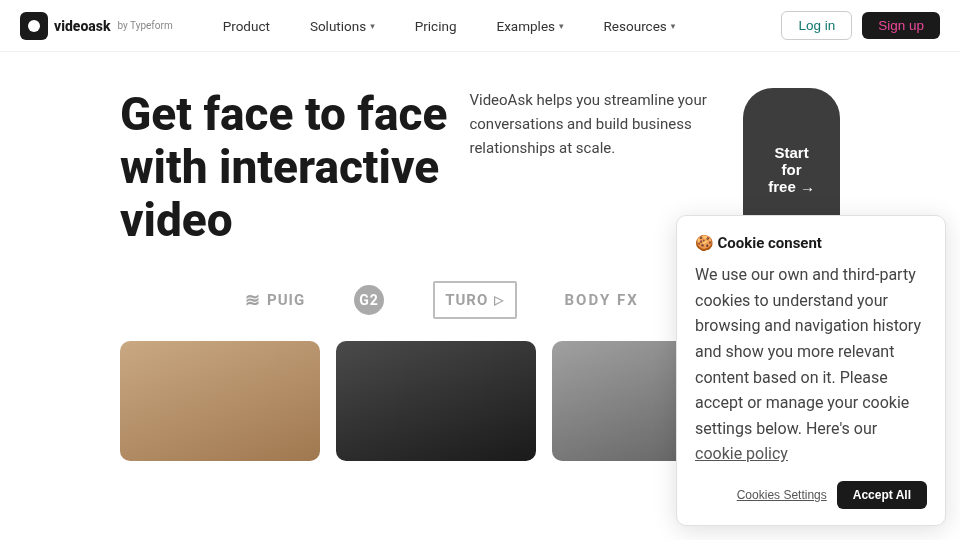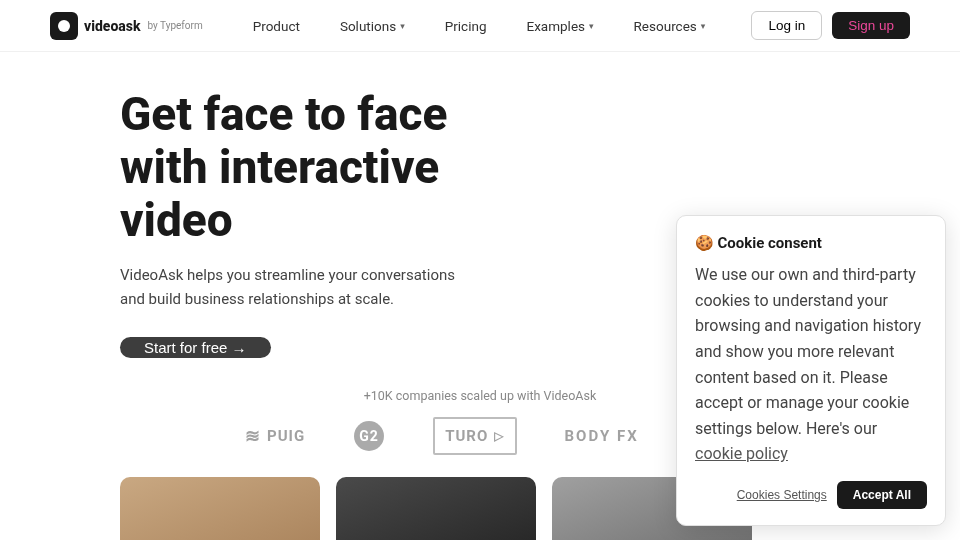--- a/index.html
+++ b/index.html
@@ -9,21 +9,21 @@
       width: 960px;
       height: 540px;
       overflow: hidden;
       position: relative;
     }
 
     
     nav {
       display: flex;
       align-items: center;
-      padding: 0 50px;
+      padding: 0 20px;
       height: 52px;
       border-bottom: 1px solid #f0f0f0;
       background: #fff;
       position: relative;
       z-index: 10;
     }
     .nav-logo {
       display: flex;
       align-items: center;
       gap: 6px;
@@ -60,21 +60,21 @@
       font-size: 9px;
       color: #666;
     }
     .nav-actions {
       display: flex;
       align-items: center;
       gap: 10px;
     }
     .btn-login {
       font-size: 13.5px;
-      color: #000000;
+      color: #0f766e;
       border: 1.5px solid #ccc;
       background: #fff;
       padding: 6px 16px;
       border-radius: 6px;
       cursor: pointer;
       font-weight: 500;
     }
     .btn-signup {
       font-size: 13.5px;
       color: #ec4899;
@@ -82,21 +82,21 @@
       border: none;
       padding: 6px 16px;
       border-radius: 6px;
       cursor: pointer;
       font-weight: 500;
     }
 
     
     .hero {
       display: flex;
-      flex-direction: column;
+      flex-direction: row;
       padding: 36px 120px 0 120px;
     }
     .hero-title {
       font-size: 46px;
       font-weight: 800;
       color: #1a1a1a;
       line-height: 1.15;
       max-width: 420px;
       margin-bottom: 16px;
     }
@@ -107,21 +107,21 @@
       max-width: 340px;
       margin-bottom: 26px;
     }
     .btn-cta {
       display: inline-flex;
       align-items: center;
       gap: 8px;
       background: #3d3d3d;
       color: #fff;
       font-size: 15px;
-      font-weight: 400;
+      font-weight: 700;
       padding: 2px 24px;
       border-radius: 30px;
       cursor: pointer;
       border: none;
       width: fit-content;
       margin-bottom: 12px;
     }
     .no-card {
       font-size: 12.5px;
       color: #666;
@@ -281,21 +281,20 @@
   </div>
 </nav>
 
 <div class="hero">
   <h1 class="hero-title">Get face to face with interactive video</h1>
   <p class="hero-subtitle">VideoAsk helps you streamline your conversations and build business relationships at scale.</p>
   <button class="btn-cta">Start for free →</button>
 </div>
 
 <div class="logos-section">
-  <div class="logos-label">+10K companies scaled up with VideoAsk</div>
   <div class="logos-row">
     <div class="logo-brand">
       <span style="font-size:18px;">≋</span>
       <span>PUIG</span>
     </div>
     <div class="logo-brand">
       <svg width="32" height="32" viewBox="0 0 32 32">
         <circle cx="16" cy="16" r="15" fill="#666" stroke="none"></circle>
         <text x="16" y="21" text-anchor="middle" font-size="14" font-weight="bold" fill="white">G2</text>
       </svg>

